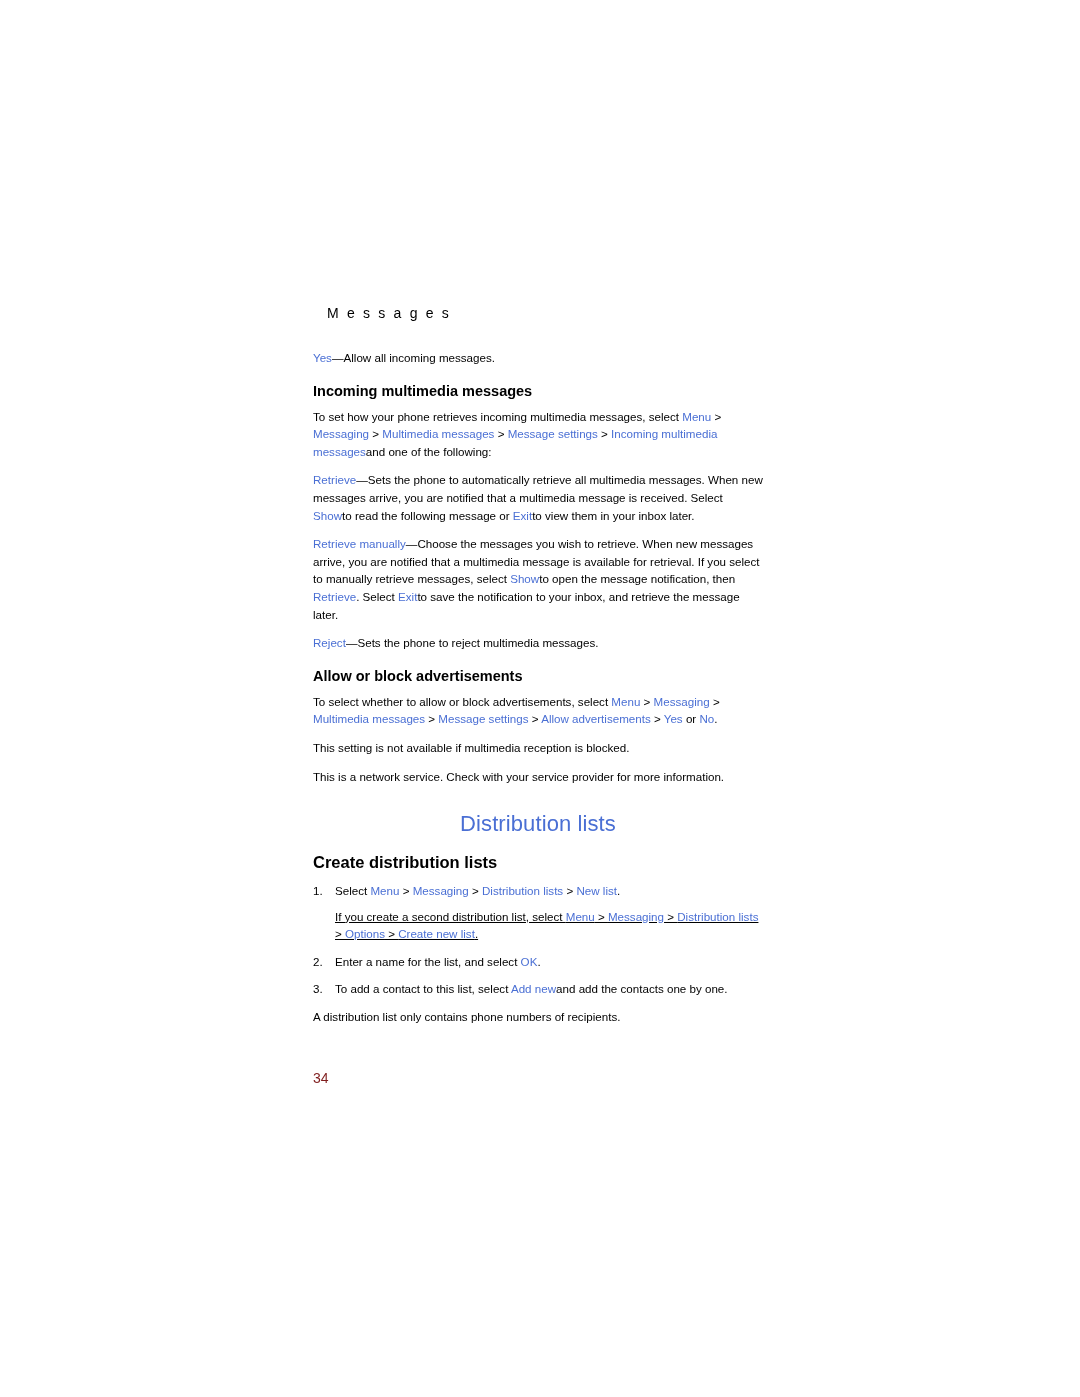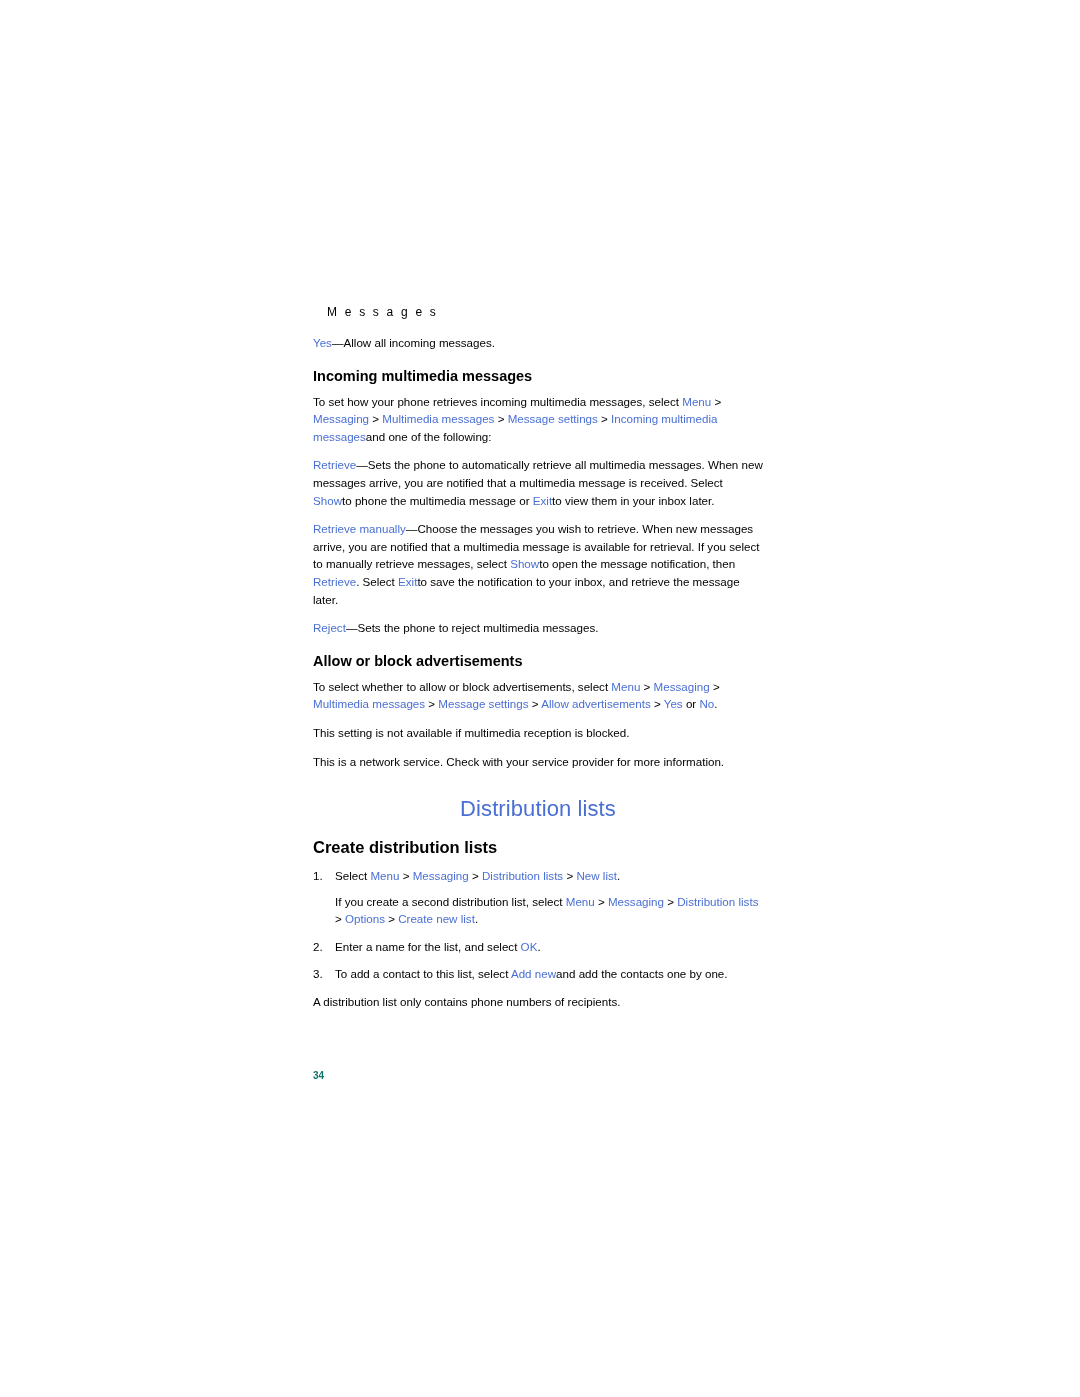--- a/index.html
+++ b/index.html
@@ -20,25 +20,25 @@
     width: 1080px;
     height: 1397px;
   }
   .content {
     position: absolute;
     left: 313px;
     top: 305px;
     width: 450px;
   }
   .running-head {
-    font-size: 12px;
+    font-size: 14px;
     letter-spacing: 2.2px;
     color: #000;
     font-weight: normal;
-    margin-bottom: 15px;
+    margin-bottom: 28px;
     padding-left: 14px;
   }
   p {
     margin: 0 0 11px 0;
     font-size: 11.6px;
     line-height: 17.6px;
     color: #000;
   }
   .blue {
     color: #4a6fd4;
@@ -75,28 +75,29 @@
     padding-left: 22px;
     position: relative;
   }
   ol.steps li .num {
     position: absolute;
     left: 0;
     top: 0;
   }
   .indent-note {
     margin-top: 8px;
+    text-decoration: underline;
   }
   .page-number {
     position: absolute;
     left: 313px;
     top: 1070px;
-    font-size: 10px;
-    font-weight: bold;
-    color: #0f766e;
+    font-size: 14px;
+    font-weight: normal;
+    color: #7f1d1d;
   }
   .nospace {
     margin-bottom: 2px;
   }
 </style>
 </head>
 <body>
 
 <div class="page">
 
@@ -105,21 +106,21 @@
     <div class="running-head">M e s s a g e s</div>
 
     <p class="nospace"><span class="blue">Yes</span><span>—Allow all incoming messages.</span></p>
 
 
 
     <h3 class="sub-title">Incoming multimedia messages</h3>
 
     <p><span>To set how your phone retrieves incoming multimedia messages, select </span><span class="blue">Menu</span><span> &gt; </span><span class="blue">Messaging</span><span> &gt; </span><span class="blue">Multimedia messages</span><span> &gt; </span><span class="blue">Message settings</span><span> &gt; </span><span class="blue">Incoming multimedia messages</span><span>and one of the following:</span></p>
 
-    <p><span class="blue">Retrieve</span><span>—Sets the phone to automatically retrieve all multimedia messages. When new messages arrive, you are notified that a multimedia message is received. Select </span><span class="blue">Show</span><span>to phone the multimedia message or </span><span class="blue">Exit</span><span>to view them in your inbox later.</span></p>
+    <p><span class="blue">Retrieve</span><span>—Sets the phone to automatically retrieve all multimedia messages. When new messages arrive, you are notified that a multimedia message is received. Select </span><span class="blue">Show</span><span>to read the following message or </span><span class="blue">Exit</span><span>to view them in your inbox later.</span></p>
 
     <p><span class="blue">Retrieve manually</span><span>—Choose the messages you wish to retrieve. When new messages arrive, you are notified that a multimedia message is available for retrieval. If you select to manually retrieve messages, select </span><span class="blue">Show</span><span>to open the message notification, then </span><span class="blue">Retrieve</span><span>. Select </span><span class="blue">Exit</span><span>to save the notification to your inbox, and retrieve the message later.</span></p>
 
     <p><span class="blue">Reject</span><span>—Sets the phone to reject multimedia messages.</span></p>
 
     <h3 class="sub-title">Allow or block advertisements</h3>
 
     <p><span>To select whether to allow or block advertisements, select </span><span class="blue">Menu</span><span> &gt; </span><span class="blue">Messaging</span><span> &gt; </span><span class="blue">Multimedia messages</span><span> &gt; </span><span class="blue">Message settings</span><span> &gt; </span><span class="blue">Allow advertisements</span><span> &gt; </span><span class="blue">Yes</span><span>&nbsp;</span><span>or</span><span>&nbsp;</span><span class="blue">No</span><span>.</span></p>
 
     <p>This setting is not available if multimedia reception is blocked.</p>

